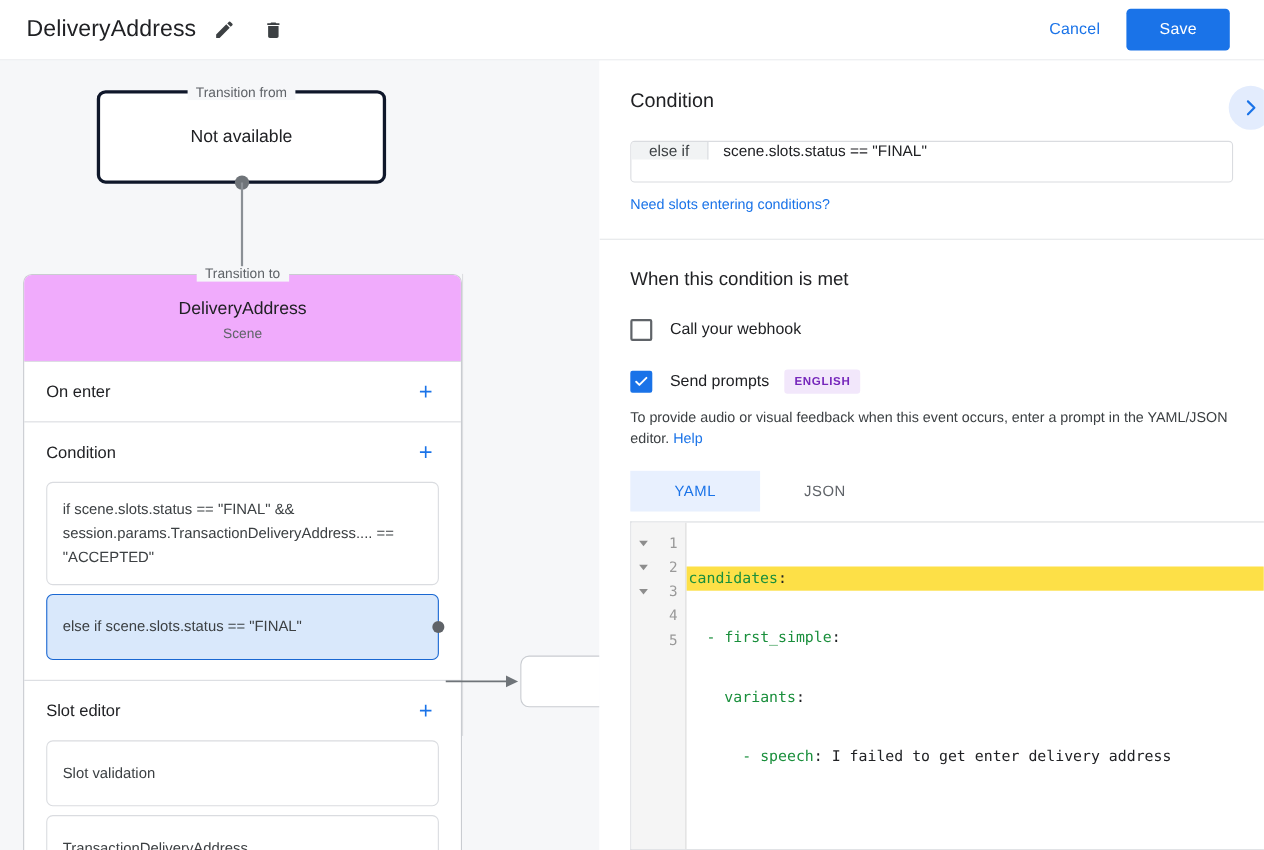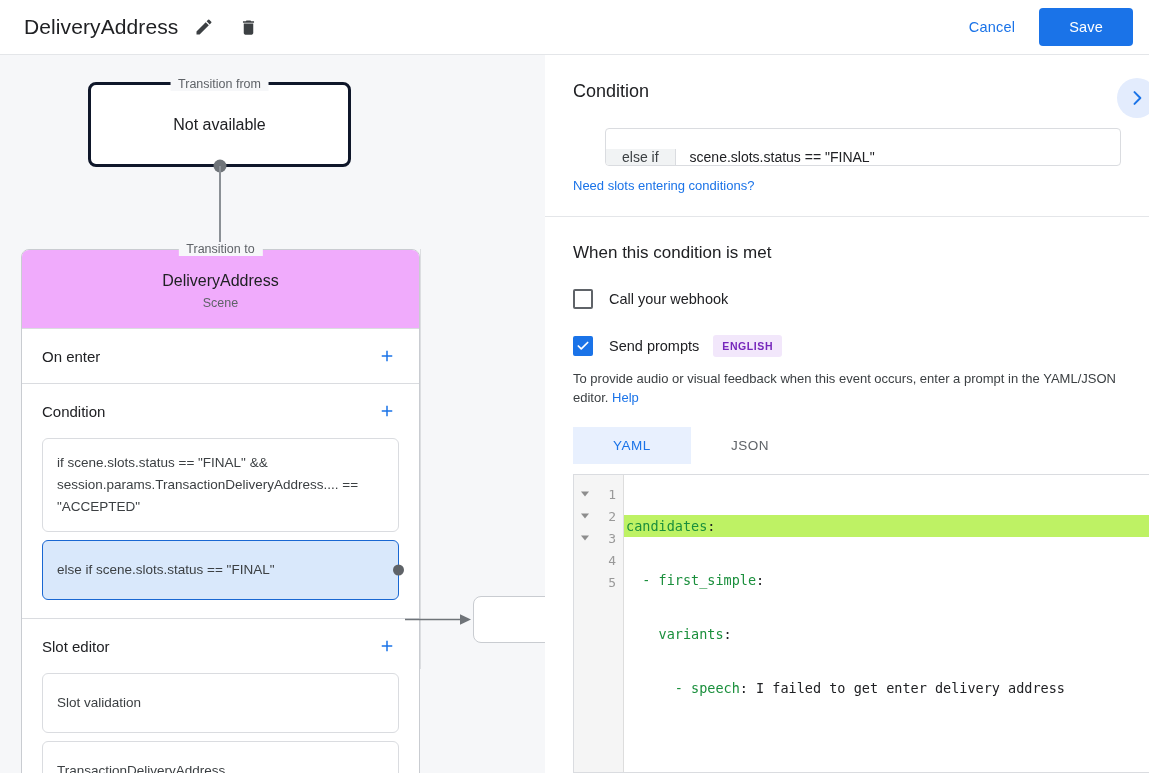--- a/index.html
+++ b/index.html
@@ -23,21 +23,21 @@
     font-size: 21px; color: #202124; font-weight: 400; letter-spacing: 0.1px;
   }
   .hdr-icon-btn {
     width: 36px; height: 36px; margin-left: 8px;
     display: flex; align-items: center; justify-content: center;
     border-radius: 50%; cursor: pointer;
   }
   .hdr-icon-btn:first-of-type { margin-left: 16px; }
   #topbar-right {
     margin-left: auto; display: flex; align-items: center; gap: 8px;
-    padding-right: 16px;
+    padding-right: 31px;
   }
   #cancel-btn {
     font-size: 14.5px; color: #1a73e8; font-weight: 500;
     background: none; border: none; cursor: pointer;
     padding: 9px 16px; border-radius: 4px; letter-spacing: .2px;
   }
   #save-btn {
     font-size: 14.5px; color: #ffffff; font-weight: 500;
     background: #1a73e8; border: none; cursor: pointer;
     padding: 11px 30px; border-radius: 4px; letter-spacing: .2px;
@@ -146,23 +146,23 @@
   
   #right-panel {
     position: absolute; left: 545px; top: 55px; width: 604px; height: 718px;
     background: #ffffff; overflow: hidden;
   }
   #cond-section { padding: 26px 28px 22px 28px; border-bottom: 1px solid #e4e6e9; }
   #cond-heading { font-size: 18px; color: #202124; font-weight: 400; }
 
   #cond-input-row {
     margin-top: 26px;
-    display: flex; align-items: flex-end;
+    display: flex; align-items: flex-start;
     border: 1px solid #dadce0; border-radius: 4px;
-    height: 38px; overflow: hidden; margin-left: 32px;
+    height: 38px; overflow: hidden;
   }
   #cond-prefix {
     background: #f1f3f4; border-right: 1px solid #dadce0;
     display: flex; align-items: center; padding: 0 16px;
     font-size: 14px; color: #3c4043; white-space: nowrap;
   }
   #cond-value {
     flex: 1; display: flex; align-items: center; padding: 0 14px;
     font-size: 14px; color: #202124;
   }
@@ -235,21 +235,21 @@
     border-left: 4.5px solid transparent; border-right: 4.5px solid transparent;
     border-top: 5px solid #8d8d8d;
     cursor: pointer;
   }
   #code {
     flex: 1; padding-top: 8px; position: relative;
     font-family: "DejaVu Sans Mono", monospace; font-size: 13.5px;
     white-space: pre; overflow: hidden;
   }
   .code-row { height: 22px; line-height: 22px; color: #202124; padding-left: 2px; }
-  .code-row.hl { background: #bef264; }
+  .code-row.hl { background: #fde047; }
   .k { color: #1a8f3c; }
   .s { color: #202124; }
 </style>
 </head>
 <body>
 
 <div id="topbar">
   <div id="page-title">DeliveryAddress</div>
 
   <div class="hdr-icon-btn">

